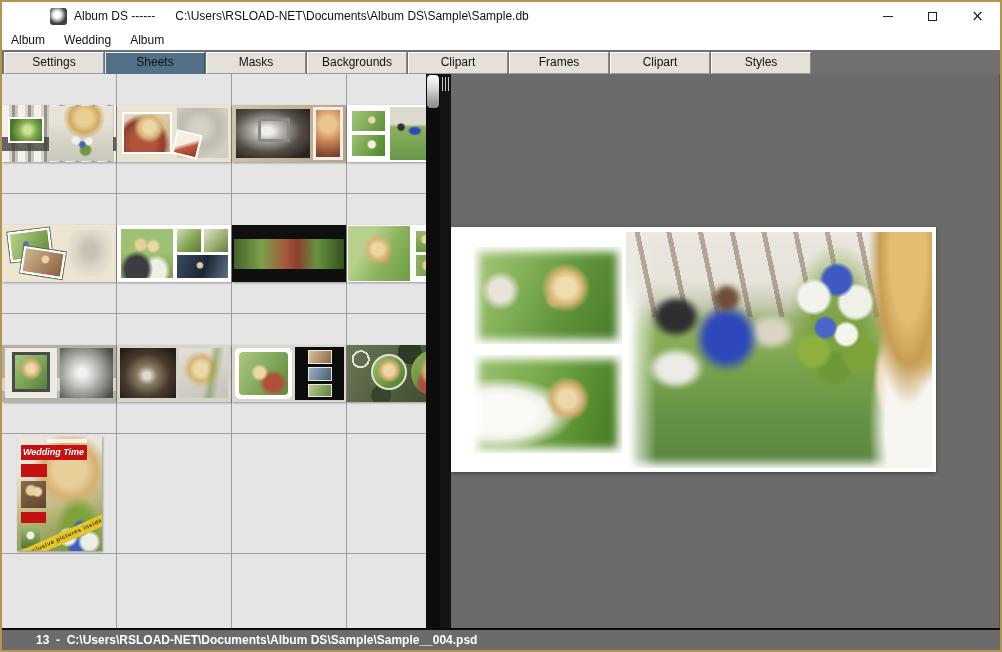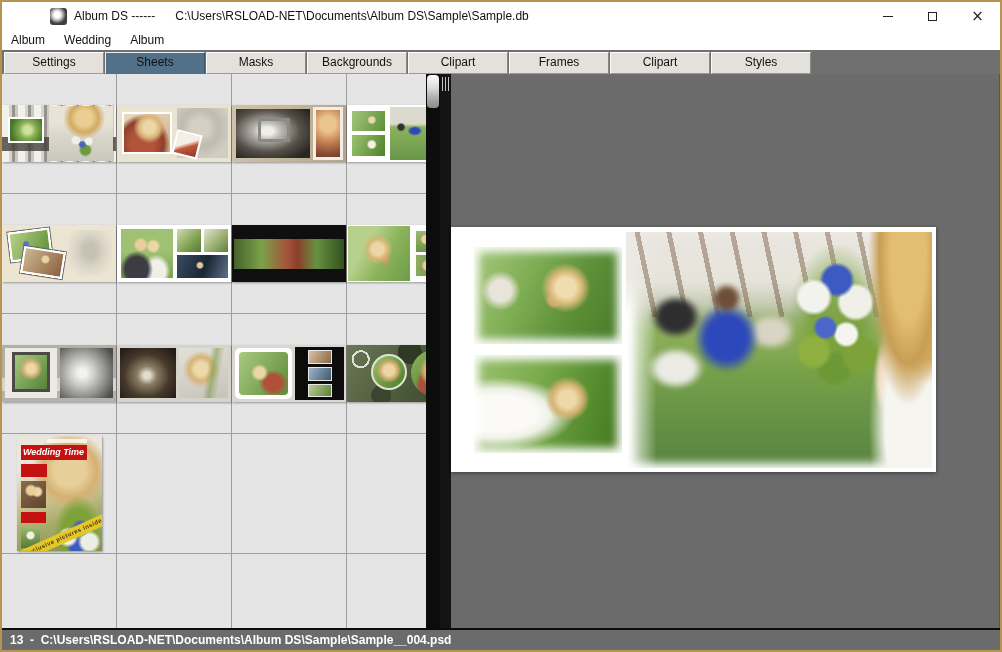--- a/index.html
+++ b/index.html
@@ -271,21 +271,21 @@
       radial-gradient(ellipse at 50% 45%, rgba(120,160,60,.85) 0 30%, rgba(120,160,60,.35) 45%, rgba(0,0,0,0) 60%); }
   .bride{ right:0; top:0; width:26%; height:100%; background:
       radial-gradient(ellipse at 70% 10%, #e2bd72 0 22%, #c79e54 36%, rgba(0,0,0,0) 50%),
       radial-gradient(ellipse at 95% 38%, #d9b369 0 18%, rgba(0,0,0,0) 30%),
       radial-gradient(ellipse at 80% 82%, #f6f5f0 0 34%, rgba(0,0,0,0) 52%),
       radial-gradient(ellipse at 42% 62%, #e9c69c 0 10%, rgba(0,0,0,0) 18%); }
 
   
   .statusbar{ height:22px; background:#6b6b6b; border-top:2px solid #0b0b0b;
       display:flex; align-items:center; padding-left:8px; }
-  .status-text{ color:#fff; font-size:12px; font-weight:bold; white-space:pre; }
+  .status-text{ color:#fff; font-size:12px; font-weight:bold; white-space:pre;margin-left:26px; }
 </style>
 </head>
 <body>
 
 <div class="window">
 
   <div class="titlebar">
     <div class="app-icon"></div>
     <div class="title">Album DS ------      C:\Users\RSLOAD-NET\Documents\Album DS\Sample\Sample.db</div>
     <div class="win-btns">

